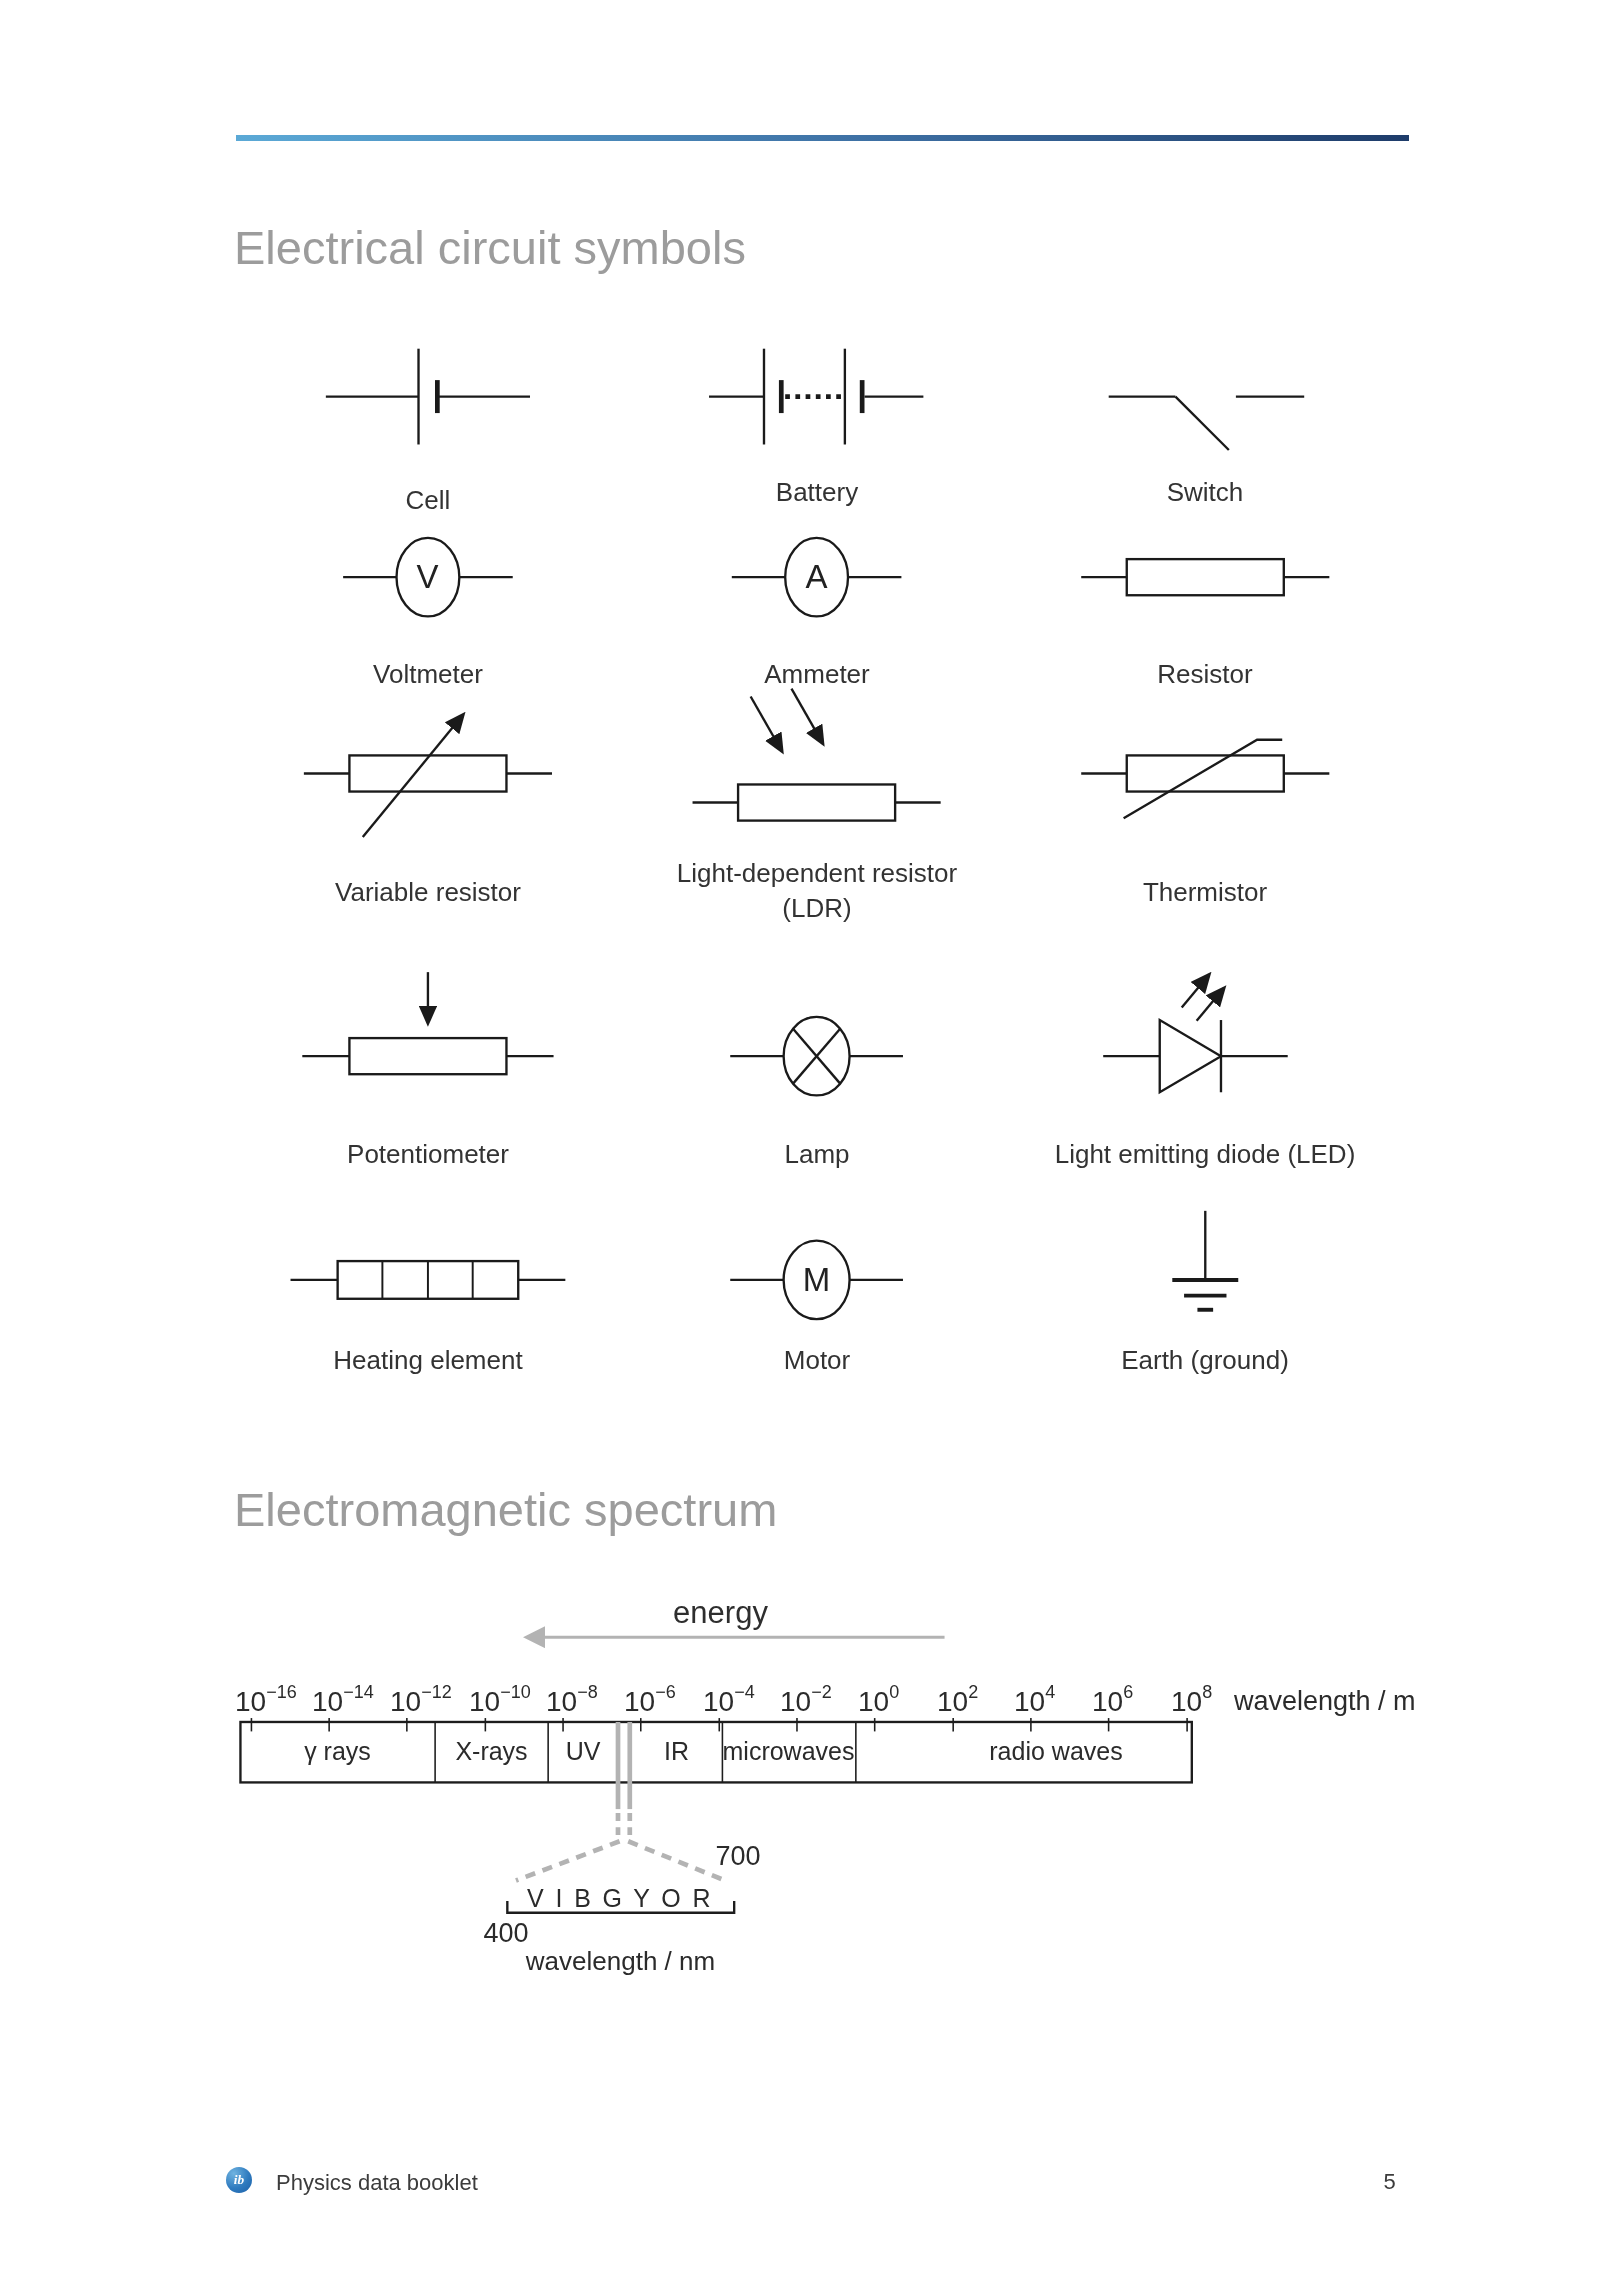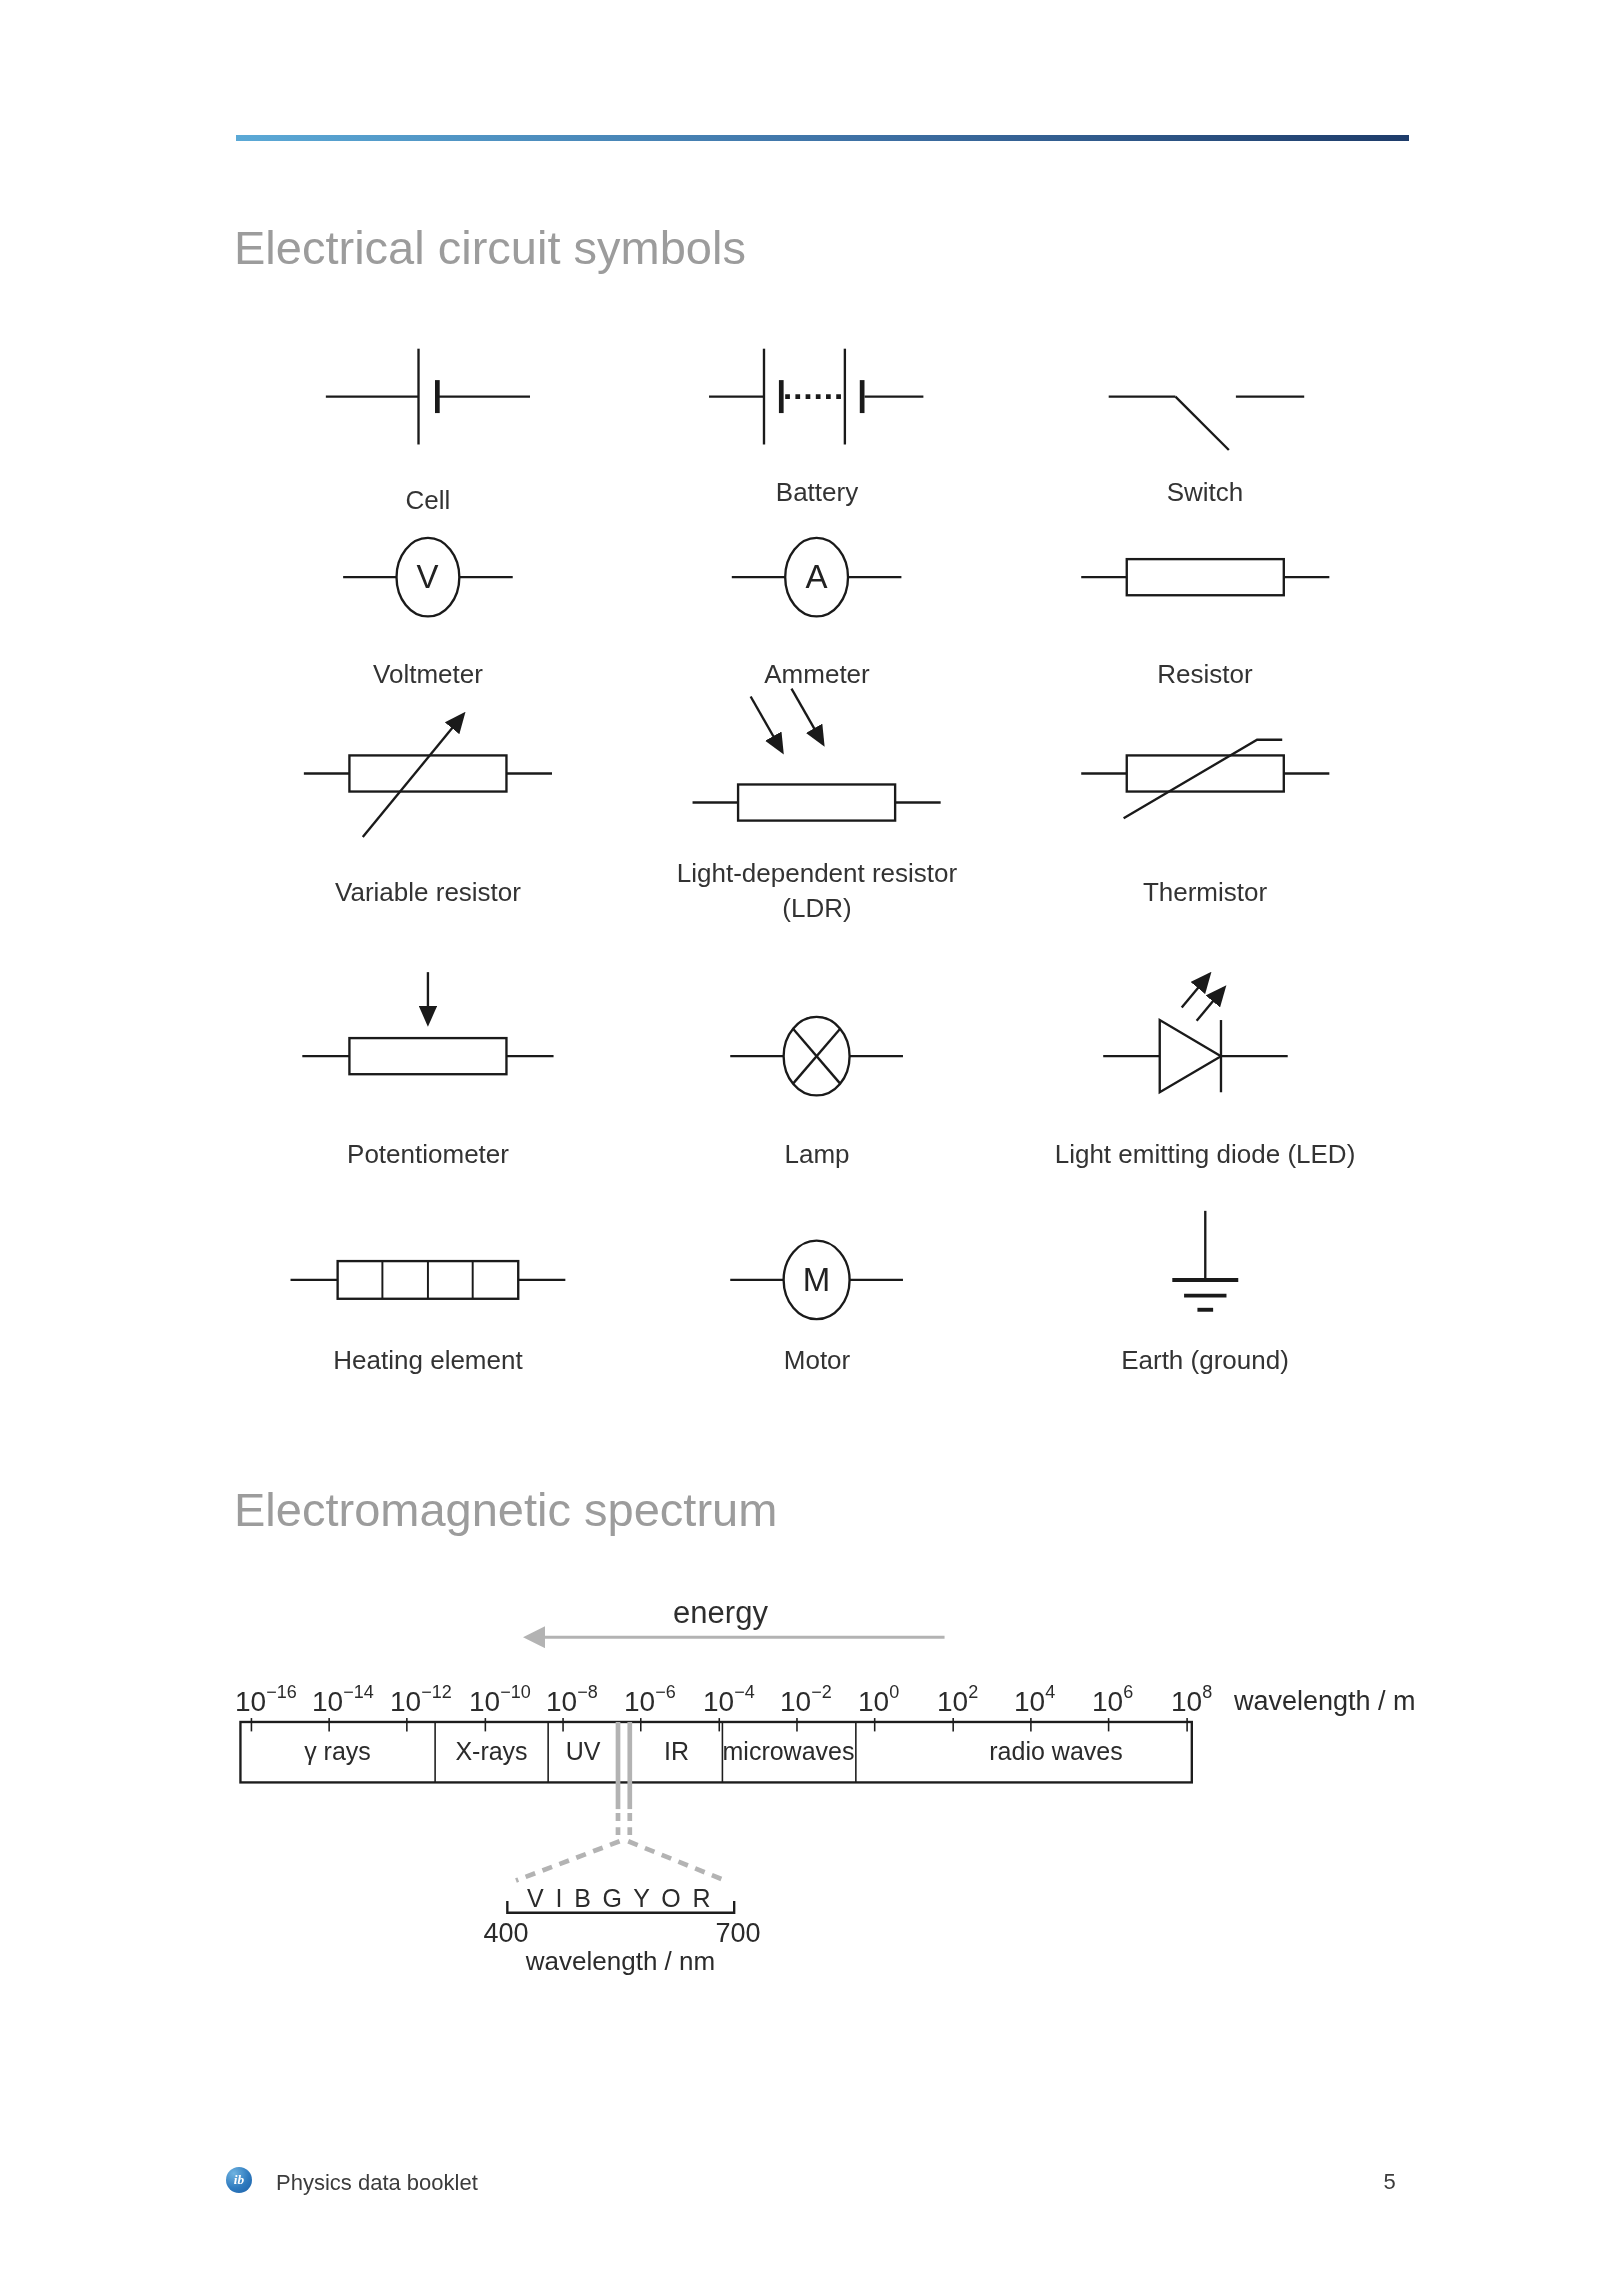--- a/index.html
+++ b/index.html
@@ -267,21 +267,21 @@
 
   <div class="abs reg-label" style="left:240px;top:1737px;width:195px;">γ rays</div>
   <div class="abs reg-label" style="left:435px;top:1737px;width:113px;">X-rays</div>
   <div class="abs reg-label" style="left:548px;top:1737px;width:70px;">UV</div>
   <div class="abs reg-label" style="left:630px;top:1737px;width:93px;">IR</div>
   <div class="abs reg-label" style="left:722px;top:1737px;width:133px;">microwaves</div>
   <div class="abs reg-label" style="left:888px;top:1737px;width:336px;">radio waves</div>
 
   <div class="abs vib" style="left:502px;top:1884px;">V I B G Y O R</div>
   <div class="abs nm-num" style="left:459px;top:1918px;">400</div>
-  <div class="abs nm-num" style="left:691px;top:1918px;">700</div>
+  <div class="abs nm-num" style="left:691px;top:1841px;">700</div>
   <div class="abs nm-unit" style="left:495px;top:1946px;">wavelength / nm</div>
 
   <div class="abs ib-logo">
     <span>ib</span>
   </div>
   <div class="abs footer-text" style="left:276px;top:2169px;">Physics data booklet</div>
   <div class="abs page-num" style="left:1366px;top:2169px;">5</div>
 
 </div>
 

